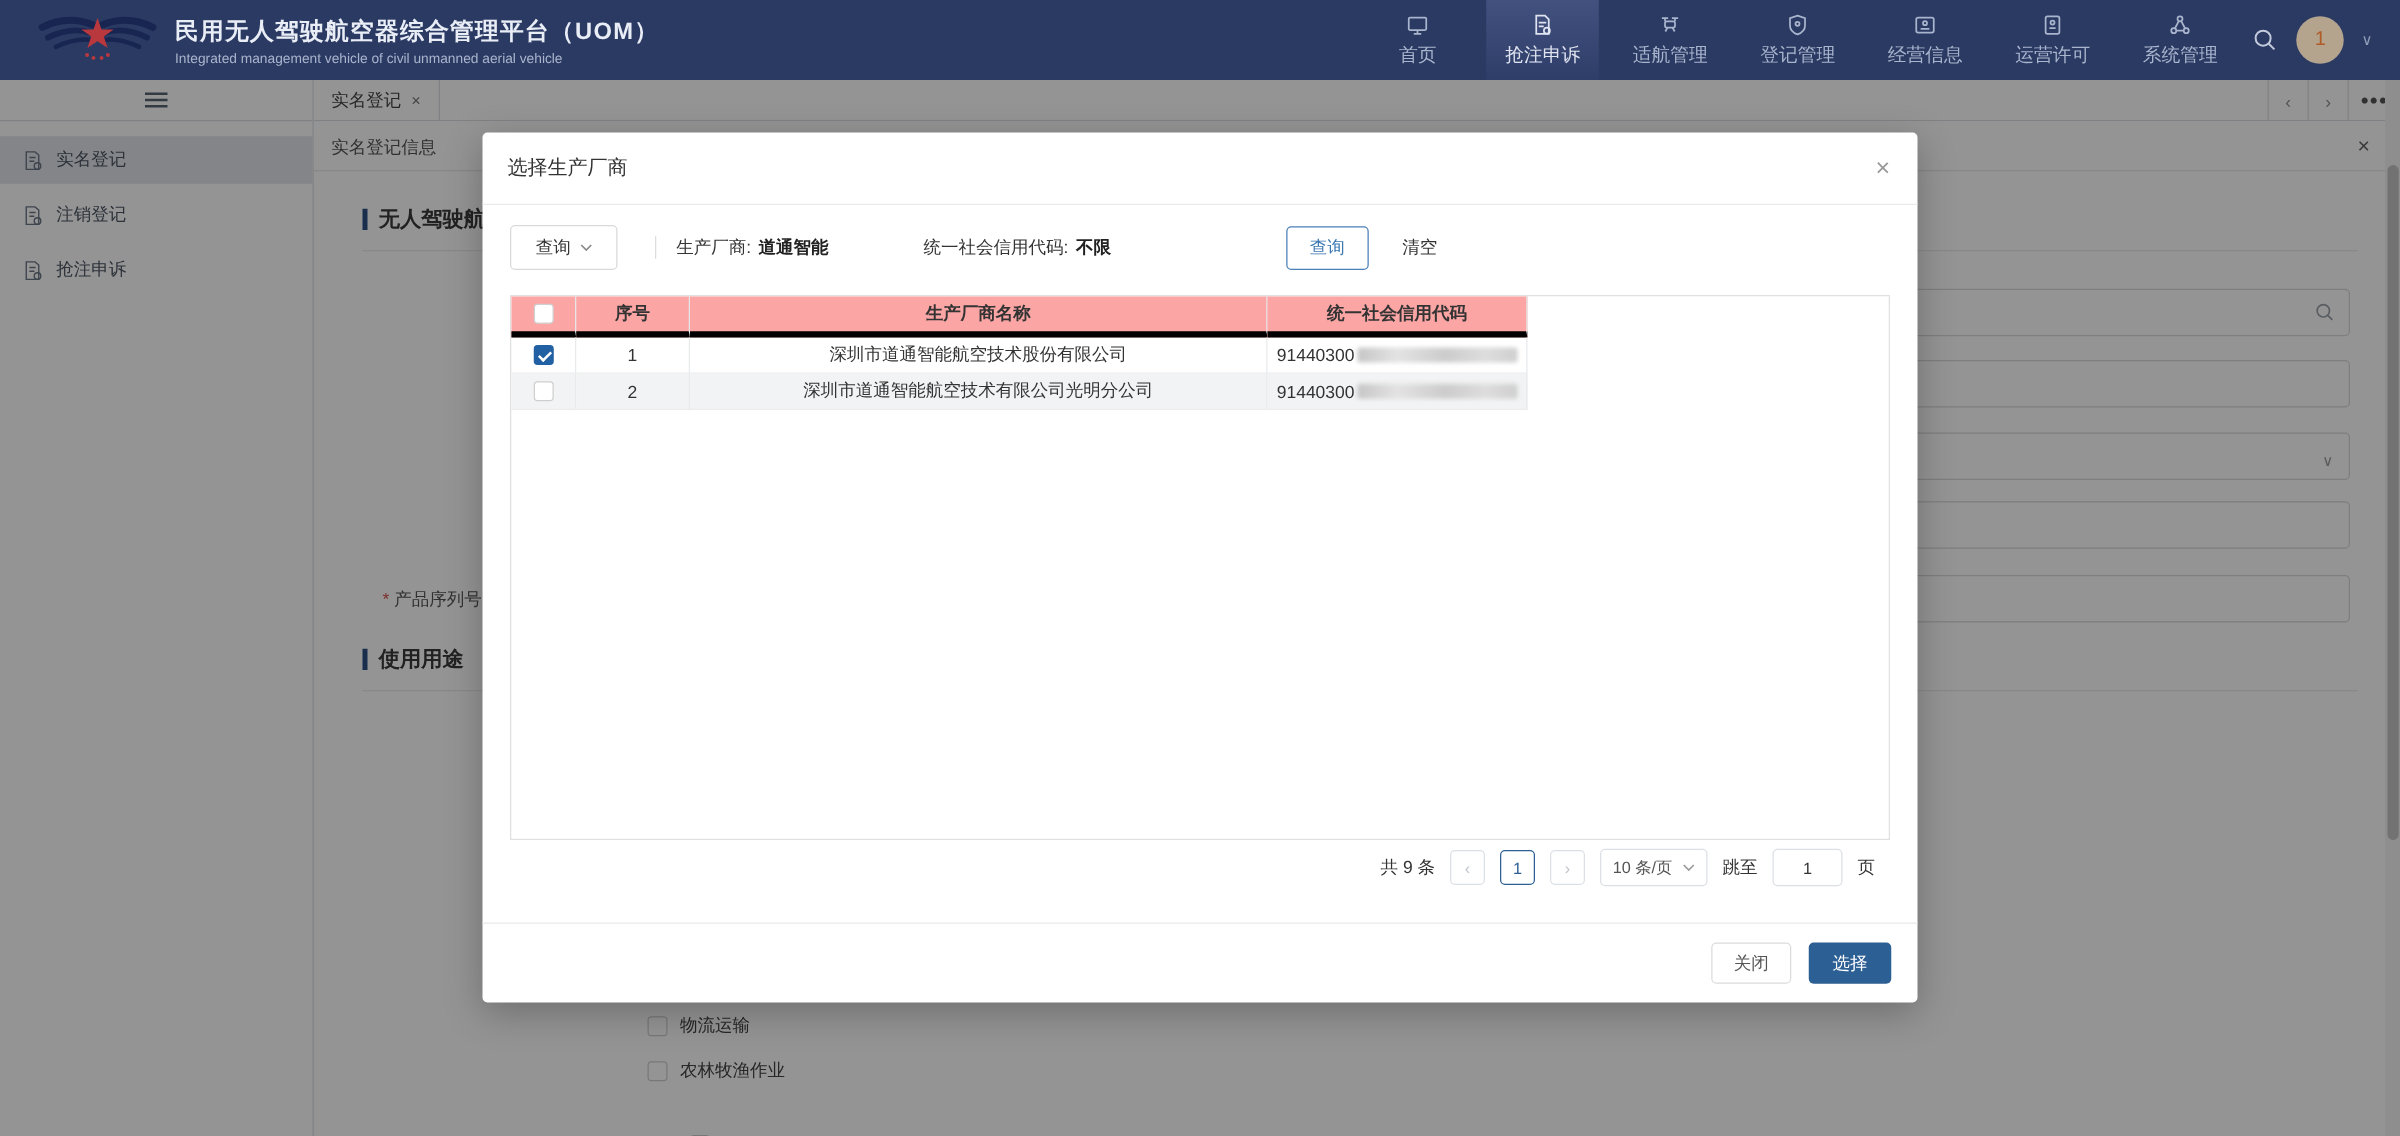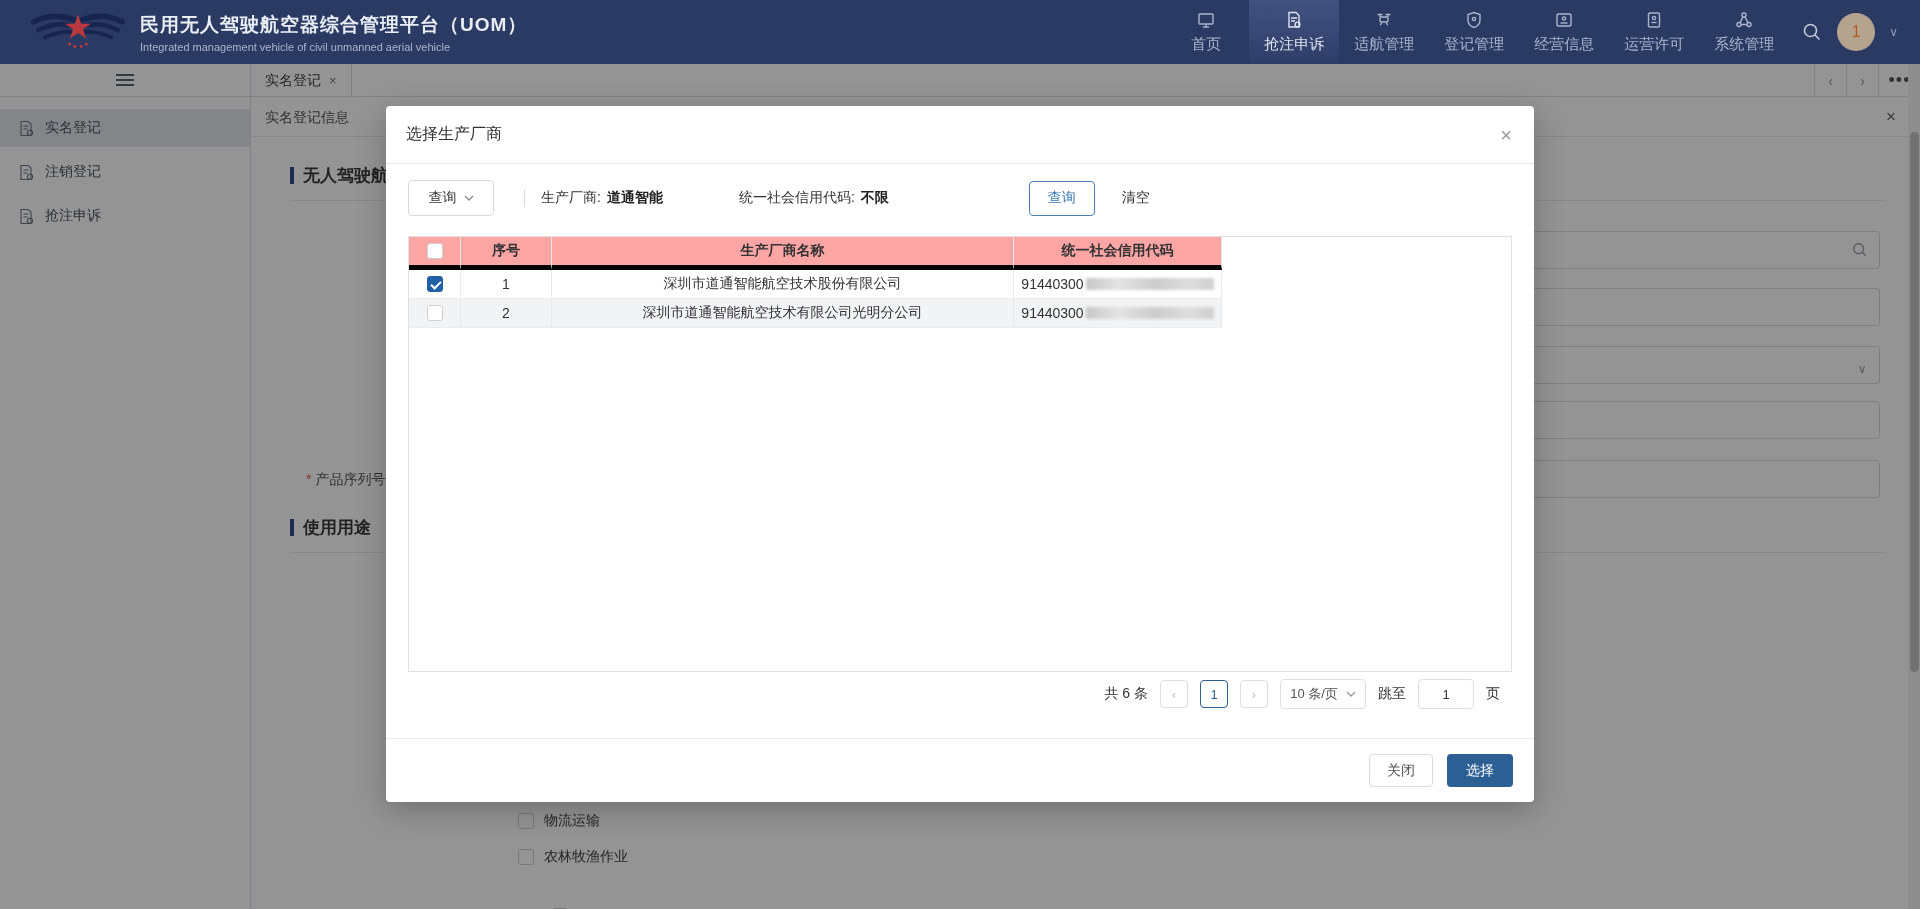--- a/index.html
+++ b/index.html
@@ -5,21 +5,21 @@
   * { margin:0; padding:0; box-sizing:border-box; }
   body { font-family:"Liberation Sans","DejaVu Sans",sans-serif; background:#888; }
   .stage { position:relative; width:1920px; height:909px; overflow:hidden; background:#fff; }
 
   
   .app-header { position:absolute; left:0; top:0; width:1920px; height:64px;
     background:#2b3a63; display:flex; align-items:center; z-index:30; }
   .brand { display:flex; align-items:center; gap:14px; padding-left:30px; }
   .brand-text .t1 { font-size:19px; font-weight:bold; color:#e9edf6; letter-spacing:1px; }
   .brand-text .t2 { font-size:11px; color:#aab4cd; margin-top:3px; }
-  .nav { display:flex; margin-left:auto; height:64px; }
+  .nav { display:flex; margin-left:auto; height:64px;gap:12px; }
   .nav-item { display:flex; flex-direction:column; align-items:center; justify-content:center;
     gap:5px; padding:0 15px; min-width:86px; font-size:15px; color:#a9b4cd; cursor:pointer; }
   .nav-item svg { stroke:#a9b4cd; }
   .nav-item.active { background:linear-gradient(180deg,#43517f 0%,#2e3d68 100%); color:#dfe4f0; }
   .nav-item.active svg { stroke:#dfe4f0; }
   .hdr-right { display:flex; align-items:center; padding:0 22px 0 12px; gap:14px; }
   .avatar { width:38px; height:38px; border-radius:50%; background:#b5a48d; color:#b05c28;
     display:flex; align-items:center; justify-content:center; font-size:16px; }
   .hdr-caret { color:#8f9bb8; font-size:12px; }
 
@@ -377,21 +377,21 @@
         <div class="tcell c1">2</div>
         <div class="tcell c2">深圳市道通智能航空技术有限公司光明分公司</div>
         <div class="tcell c3">
           <span>91440300</span>
             <span class="code-blur"></span>
         </div>
       </div>
     </div>
 
     <div class="pagination">
-      <span>共 6 条</span>
+      <span>共 9 条</span>
       <div class="pg-btn">‹</div>
       <div class="pg-btn cur">1</div>
       <div class="pg-btn">›</div>
       <div class="pg-size">
         <span>10 条/页</span>
         <svg class="caret-svg" width="10" height="6" viewBox="0 0 10 6" fill="none" stroke="#999" stroke-width="1.3">
             <path d="M1 1l4 4 4-4"></path>
           </svg>
       </div>
       <span>跳至</span>

